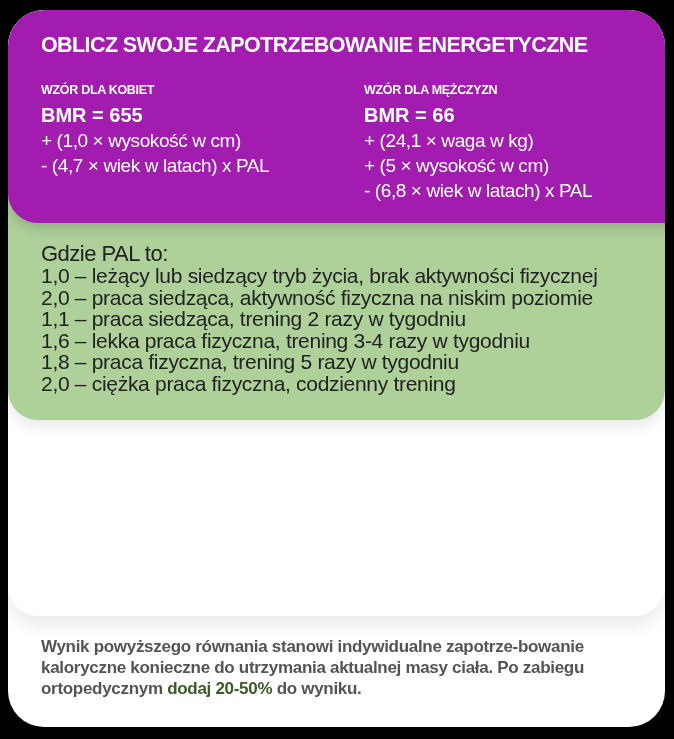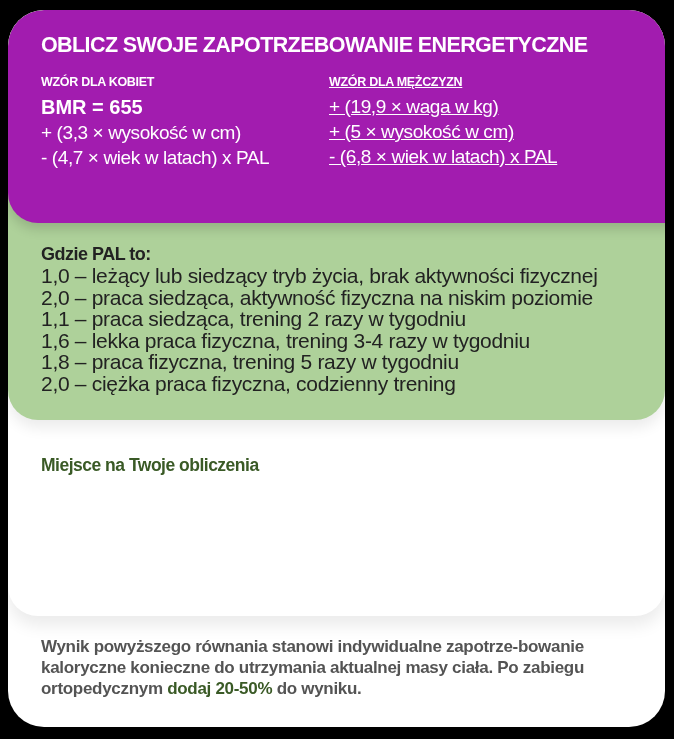--- a/index.html
+++ b/index.html
@@ -42,48 +42,49 @@
     font-size: 21.5px;
     font-weight: bold;
     letter-spacing: -0.6px;
     white-space: nowrap;
   }
   .col {
     position: absolute;
     top: 64px;
   }
   .col.women { left: 33px; }
-  .col.men { left: 321px; text-decoration: underline; }
+  .col.men { left: 356px; }
   .col-label {
     font-size: 12.5px;
     font-weight: bold;
     letter-spacing: -0.3px;
     height: 20px;
     line-height: 16px;
+    margin-top: 8px;
   }
   .bmr {
     font-size: 20px;
     font-weight: bold;
     line-height: 26px;
     margin-top: 0;
   }
   .term {
     font-size: 19px;
     line-height: 25px;
     letter-spacing: -0.4px;
     white-space: nowrap;
   }
   .pal-block {
     position: absolute;
     left: 33px; top: 233px;
     color: #222222;
   }
   .pal-heading {
-    font-size: 18px;
-    font-weight: bold;
+    font-size: 22px;
+    font-weight: normal;
     line-height: 22px;
     letter-spacing: -0.5px;
   }
   .pal-item {
     font-size: 21px;
     line-height: 21.6px;
     letter-spacing: -0.3px;
     white-space: nowrap;
   }
   .calc-box {
@@ -142,29 +143,29 @@
       <div class="pal-item">2,0 – ciężka praca fizyczna, codzienny trening</div>
     </div>
   </div>
 
   <div class="formula-section">
     <div class="title">OBLICZ SWOJE ZAPOTRZEBOWANIE ENERGETYCZNE</div>
 
     <div class="col women">
       <div class="col-label">WZÓR DLA KOBIET</div>
       <div class="bmr">BMR = 655</div>
-      <div class="term">+ (3,3 × wysokość w cm)</div>
+      <div class="term">+ (1,0 × wysokość w cm)</div>
       <div class="term">- (4,7 × wiek w latach) x PAL</div>
     </div>
 
     <div class="col men">
       <div class="col-label">WZÓR DLA MĘŻCZYZN</div>
-      <div class="term">+ (19,9 × waga w kg)</div>
+      <div class="bmr">BMR = 66</div>
+      <div class="term">+ (24,1 × waga w kg)</div>
       <div class="term">+ (5 × wysokość w cm)</div>
       <div class="term">- (6,8 × wiek w latach) x PAL</div>
     </div>
   </div>
 
-  <div class="calc-label">Miejsce na Twoje obliczenia</div>
   <textarea class="calc-area" style=""></textarea>
 
   <div class="note"><span>Wynik powyższego równania stanowi indywidualne zapotrze-bowanie kaloryczne konieczne do utrzymania aktualnej masy ciała. Po zabiegu ortopedycznym </span><span class="accent">dodaj 20-50%</span><span> do wyniku.</span></div>
 </div>
 
 </body></html>

